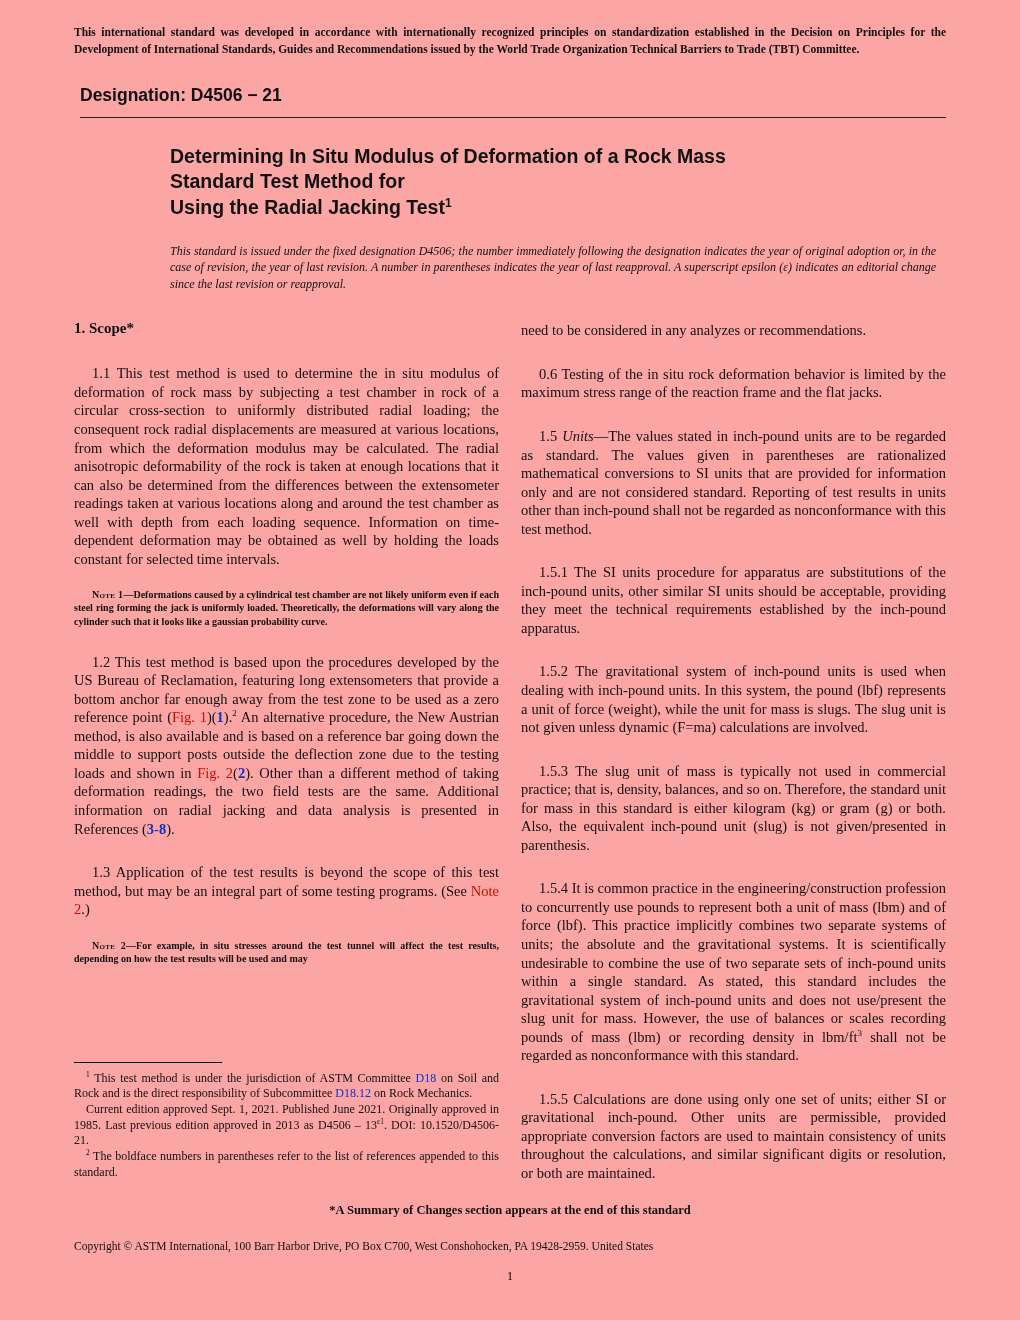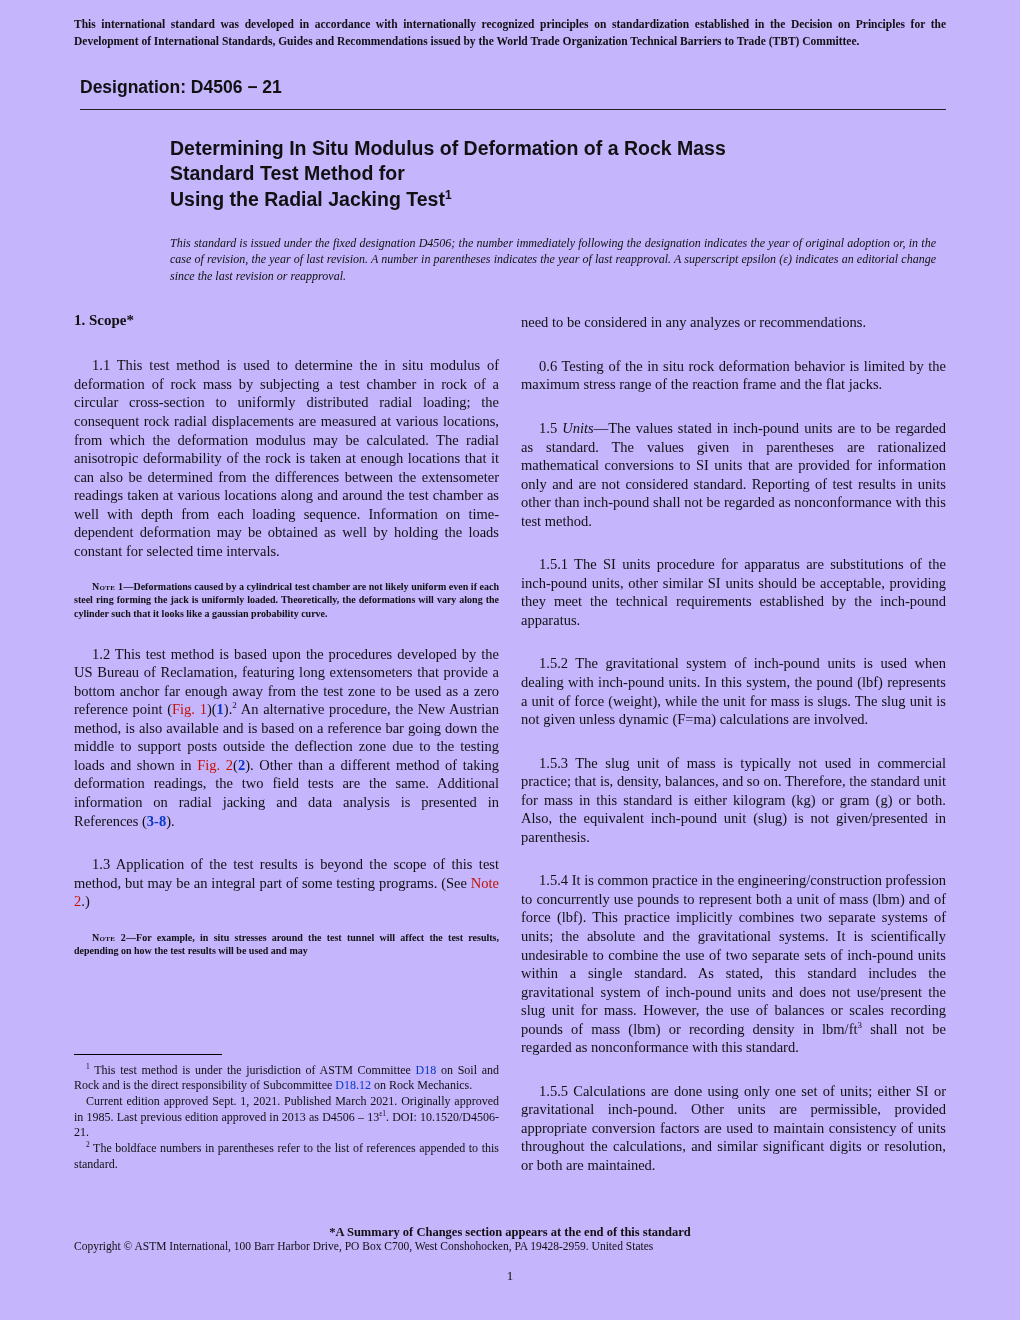--- a/index.html
+++ b/index.html
@@ -1,23 +1,23 @@
 <!DOCTYPE html>
 <html><head>
 <meta charset="utf-8">
 <style>
   * { margin:0; padding:0; box-sizing:border-box; }
   html,body { background:#ffffff; }
   body { font-family:"Liberation Serif", serif; color:#111; }
   .page {
     position:relative;
     width:1020px; height:1320px;
-    background:#c4b5fd;
+    background:#fca5a5;
     margin:0 auto;
-    padding:16px 74px 0 74px;
+    padding:24px 74px 0 74px;
     overflow:hidden;
   }
   .compliance {
     font-weight:700; font-size:11.5px; line-height:1.5;
     text-align:justify;
     font-family:"Liberation Serif", serif;
   }
   .header-row { display:flex; align-items:flex-start; margin-top:14px; }
   .logo { width:96px; flex:none; text-align:center; }
   .logo-svg { display:block; margin:0 auto; }
@@ -60,21 +60,21 @@
   .fn-block { margin-top:auto; padding-bottom:2px; }
   .fn-rule { width:148px; border-top:1px solid #000; margin:24px 0 8px 0; }
   .fn { font-size:12px; line-height:1.31; text-align:justify; text-indent:12px; }
   .sup { vertical-align:super; font-size:0.62em; line-height:0; }
   .ital { font-style:italic; }
   .ref-red  { color:#c41200; }
   .ref-blue { color:#0536c7; font-weight:700; }
   .link-blue{ color:#0536c7; }
   .footer { position:absolute; left:74px; right:74px; bottom:36px; }
   .summary { text-align:center; font-weight:700; font-size:12.5px; }
-  .copyright { font-size:11.5px; }
+  .copyright { font-size:11.5px; margin-top:22px; }
   .pagenum { text-align:center; font-size:13px; margin-top:16px; }
 </style>
 </head>
 <body>
 
 <div class="page">
 
   <p class="compliance">This international standard was developed in accordance with internationally recognized principles on standardization established in the Decision on Principles for the Development of International Standards, Guides and Recommendations issued by the World Trade Organization Technical Barriers to Trade (TBT) Committee.</p>
 
   <div class="header-row">
@@ -97,21 +97,21 @@
       <h2 class="section-heading">1. Scope*</h2>
       <p class="para"><span>1.1 This test method is used to determine the in situ modulus of deformation of rock mass by subjecting a test chamber in rock of a circular cross-section to uniformly distributed radial loading; the consequent rock radial displacements are measured at various locations, from which the deformation modulus may be calculated. The radial anisotropic deformability of the rock is taken at enough locations that it can also be determined from the differences between the extensometer readings taken at various locations along and around the test chamber as well with depth from each loading sequence. Information on time-dependent deformation may be obtained as well by holding the loads constant for selected time intervals.</span></p>
       <p class="note"><span class="note-label">Note 1</span><span>—Deformations caused by a cylindrical test chamber are not likely uniform even if each steel ring forming the jack is uniformly loaded. Theoretically, the deformations will vary along the cylinder such that it looks like a gaussian probability curve.</span></p>
       <p class="para"><span>1.2 This test method is based upon the procedures developed by the US Bureau of Reclamation, featuring long extensometers that provide a bottom anchor far enough away from the test zone to be used as a zero reference point (</span><span class="ref-red">Fig. 1</span><span>)(</span><span class="ref-blue">1</span><span>).</span><span class="sup">2</span><span> An alternative procedure, the New Austrian method, is also available and is based on a reference bar going down the middle to support posts outside the deflection zone due to the testing loads and shown in </span><span class="ref-red">Fig. 2</span><span>(</span><span class="ref-blue">2</span><span>). Other than a different method of taking deformation readings, the two field tests are the same. Additional information on radial jacking and data analysis is presented in References (</span><span class="ref-blue">3-8</span><span>).</span></p>
       <p class="para"><span>1.3 Application of the test results is beyond the scope of this test method, but may be an integral part of some testing programs. (See </span><span class="ref-red">Note 2</span><span>.)</span></p>
       <p class="note"><span class="note-label">Note 2</span><span>—For example, in situ stresses around the test tunnel will affect the test results, depending on how the test results will be used and may</span></p>
 
       <div class="fn-block">
         <div class="fn-rule"></div>
         <p class="fn"><span class="sup">1</span><span> This test method is under the jurisdiction of ASTM Committee </span><span class="link-blue">D18</span><span> on Soil and Rock and is the direct responsibility of Subcommittee </span><span class="link-blue">D18.12</span><span> on Rock Mechanics.</span></p>
-        <p class="fn"><span>Current edition approved Sept. 1, 2021. Published March 2021. Originally approved in 1985. Last previous edition approved in 2013 as D4506 – 13</span><span class="sup">ε1</span><span>. DOI: 10.1520/D4506-21.</span></p>
+        <p class="fn"><span>Current edition approved Sept. 1, 2021. Published June 2021. Originally approved in 1985. Last previous edition approved in 2013 as D4506 – 13</span><span class="sup">ε1</span><span>. DOI: 10.1520/D4506-21.</span></p>
         <p class="fn"><span class="sup">2</span><span> The boldface numbers in parentheses refer to the list of references appended to this standard.</span></p>
       </div>
     </div>
 
     <div class="col">
       <p class="para cont"><span>need to be considered in any analyzes or recommendations.</span></p>
       <p class="para"><span>0.6 Testing of the in situ rock deformation behavior is limited by the maximum stress range of the reaction frame and the flat jacks.</span></p>
       <p class="para"><span>1.5 </span><span class="ital">Units</span><span>—The values stated in inch-pound units are to be regarded as standard. The values given in parentheses are rationalized mathematical conversions to SI units that are provided for information only and are not considered standard. Reporting of test results in units other than inch-pound shall not be regarded as nonconformance with this test method.</span></p>
       <p class="para"><span>1.5.1 The SI units procedure for apparatus are substitutions of the inch-pound units, other similar SI units should be acceptable, providing they meet the technical requirements established by the inch-pound apparatus.</span></p>
       <p class="para"><span>1.5.2 The gravitational system of inch-pound units is used when dealing with inch-pound units. In this system, the pound (lbf) represents a unit of force (weight), while the unit for mass is slugs. The slug unit is not given unless dynamic (F=ma) calculations are involved.</span></p>

